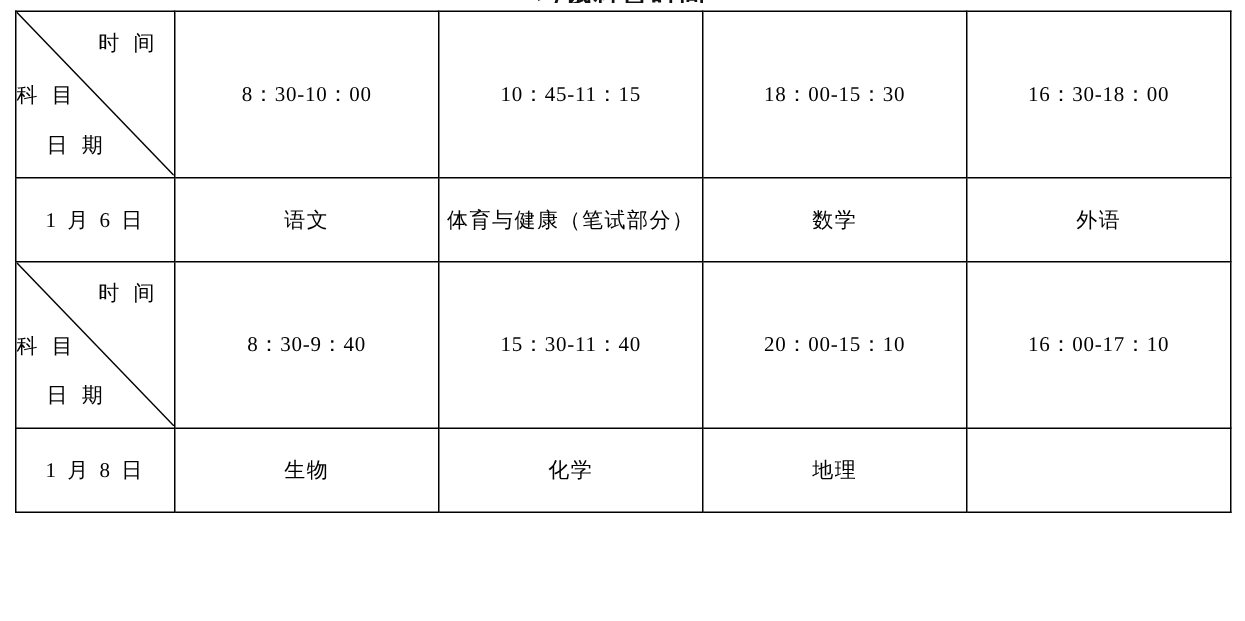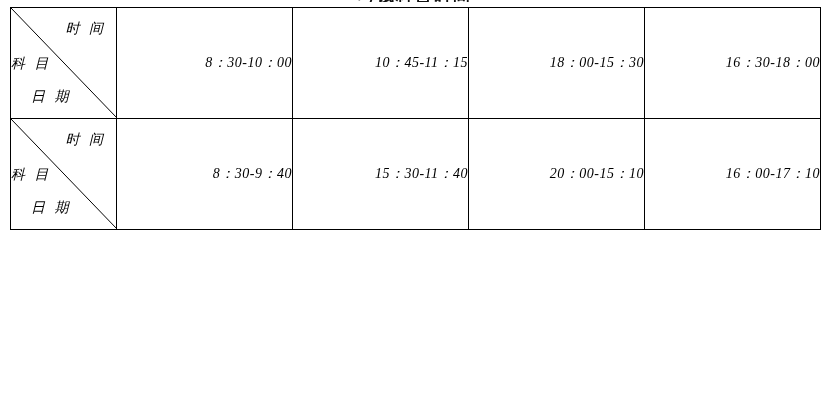--- a/index.html
+++ b/index.html
@@ -40,25 +40,24 @@
     position: absolute;
     top: 7px;
     left: 10px;
     width: 810px;
     border-collapse: collapse;
     table-layout: fixed;
   }
 
   table.schedule td {
     border: 1px solid #000000;
-    text-align: right;
+    text-align: center;
     vertical-align: middle;
     font-size: 14px;
     padding: 0;
-    font-style: italic;
   }
 
   col.c-head { width: 106px; }
   col.c-col  { width: 176px; }
 
   
   td.header-cell {
     position: relative;
     height: 110px;
     padding: 0;
@@ -134,33 +133,47 @@
           <span class="lbl time">时 间</span>
           <span class="lbl subject">科 目</span>
           <span class="lbl date">日 期</span>
         </td>
         <td class="time-cell">8：30-10：00</td>
         <td class="time-cell">10：45-11：15</td>
         <td class="time-cell">18：00-15：30</td>
         <td class="time-cell">16：30-18：00</td>
       </tr>
 
+      <tr>
+        <td class="row-label">1 月 6 日</td>
+        <td class="subject-cell">语文</td>
+        <td class="subject-cell">体育与健康（笔试部分）</td>
+        <td class="subject-cell">数学</td>
+        <td class="subject-cell">外语</td>
+      </tr>
 
       <tr>
         <td class="header-cell">
           <svg class="diag" viewBox="0 0 106 110" preserveAspectRatio="none">
             <line x1="0" y1="0" x2="106" y2="110" stroke="#000000" stroke-width="1"></line>
           </svg>
           <span class="lbl time">时 间</span>
           <span class="lbl subject">科 目</span>
           <span class="lbl date">日 期</span>
         </td>
         <td class="time-cell">8：30-9：40</td>
         <td class="time-cell">15：30-11：40</td>
         <td class="time-cell">20：00-15：10</td>
         <td class="time-cell">16：00-17：10</td>
       </tr>
 
 
+      <tr>
+        <td class="row-label">1 月 8 日</td>
+        <td class="subject-cell">生物</td>
+        <td class="subject-cell">化学</td>
+        <td class="subject-cell">地理</td>
+        <td class="subject-cell empty-cell"></td>
+      </tr>
 
     </tbody>
   </table>
 </div>
 
 </body></html>

